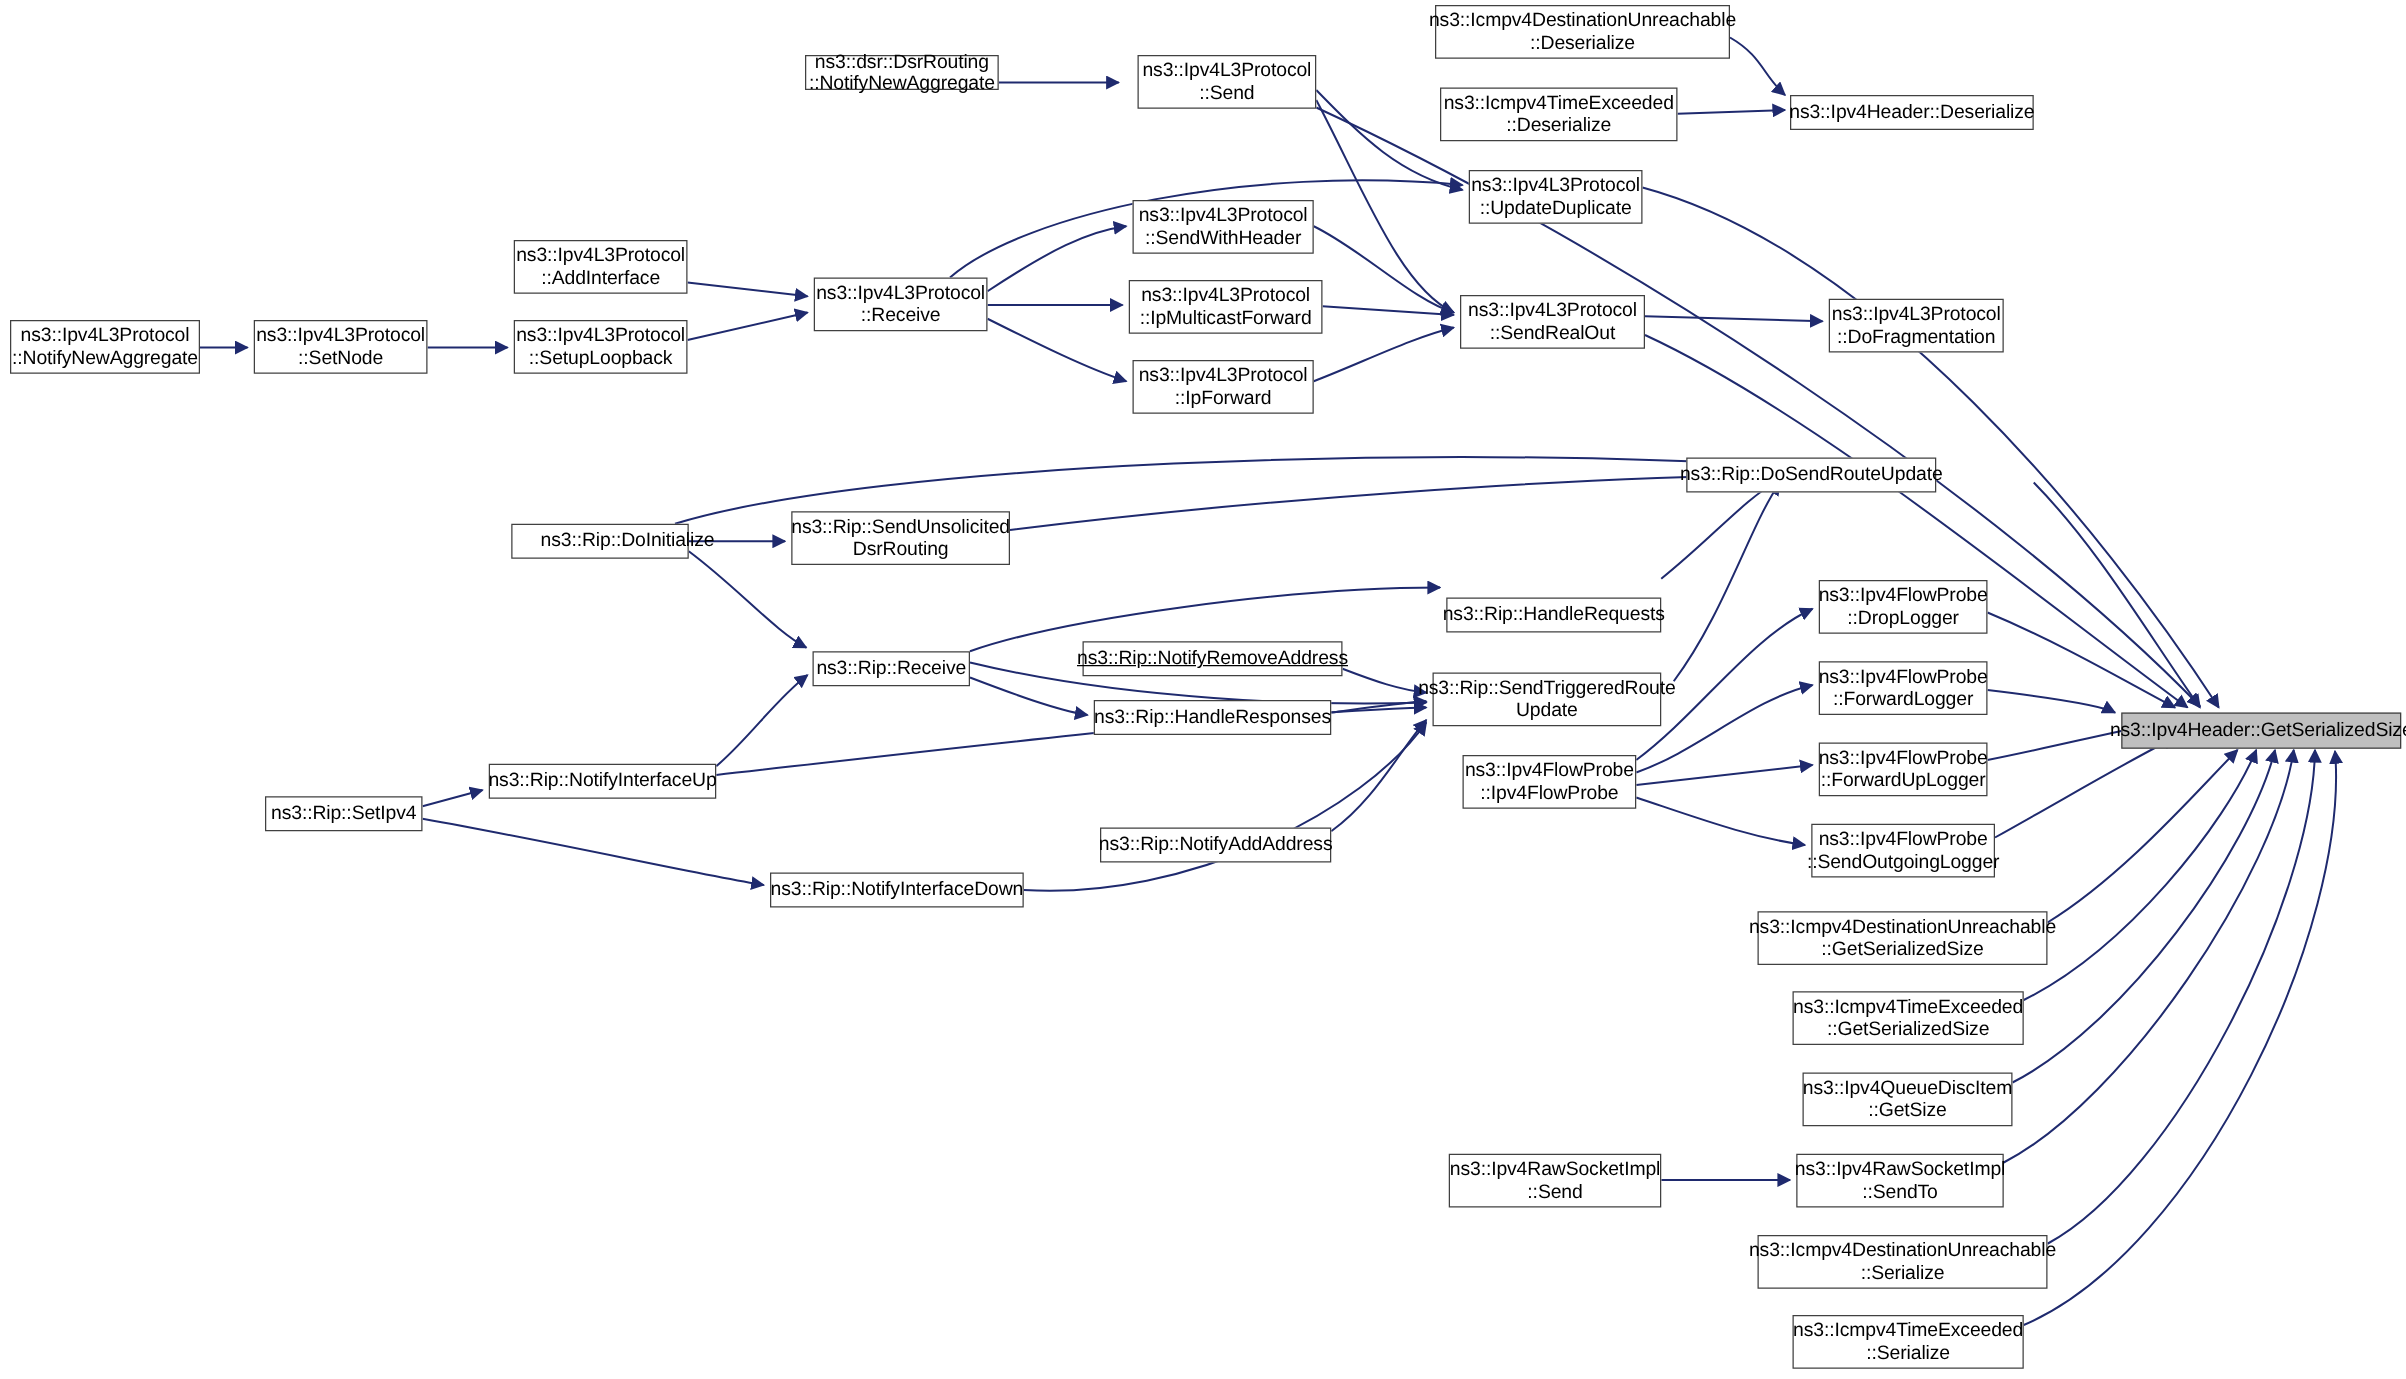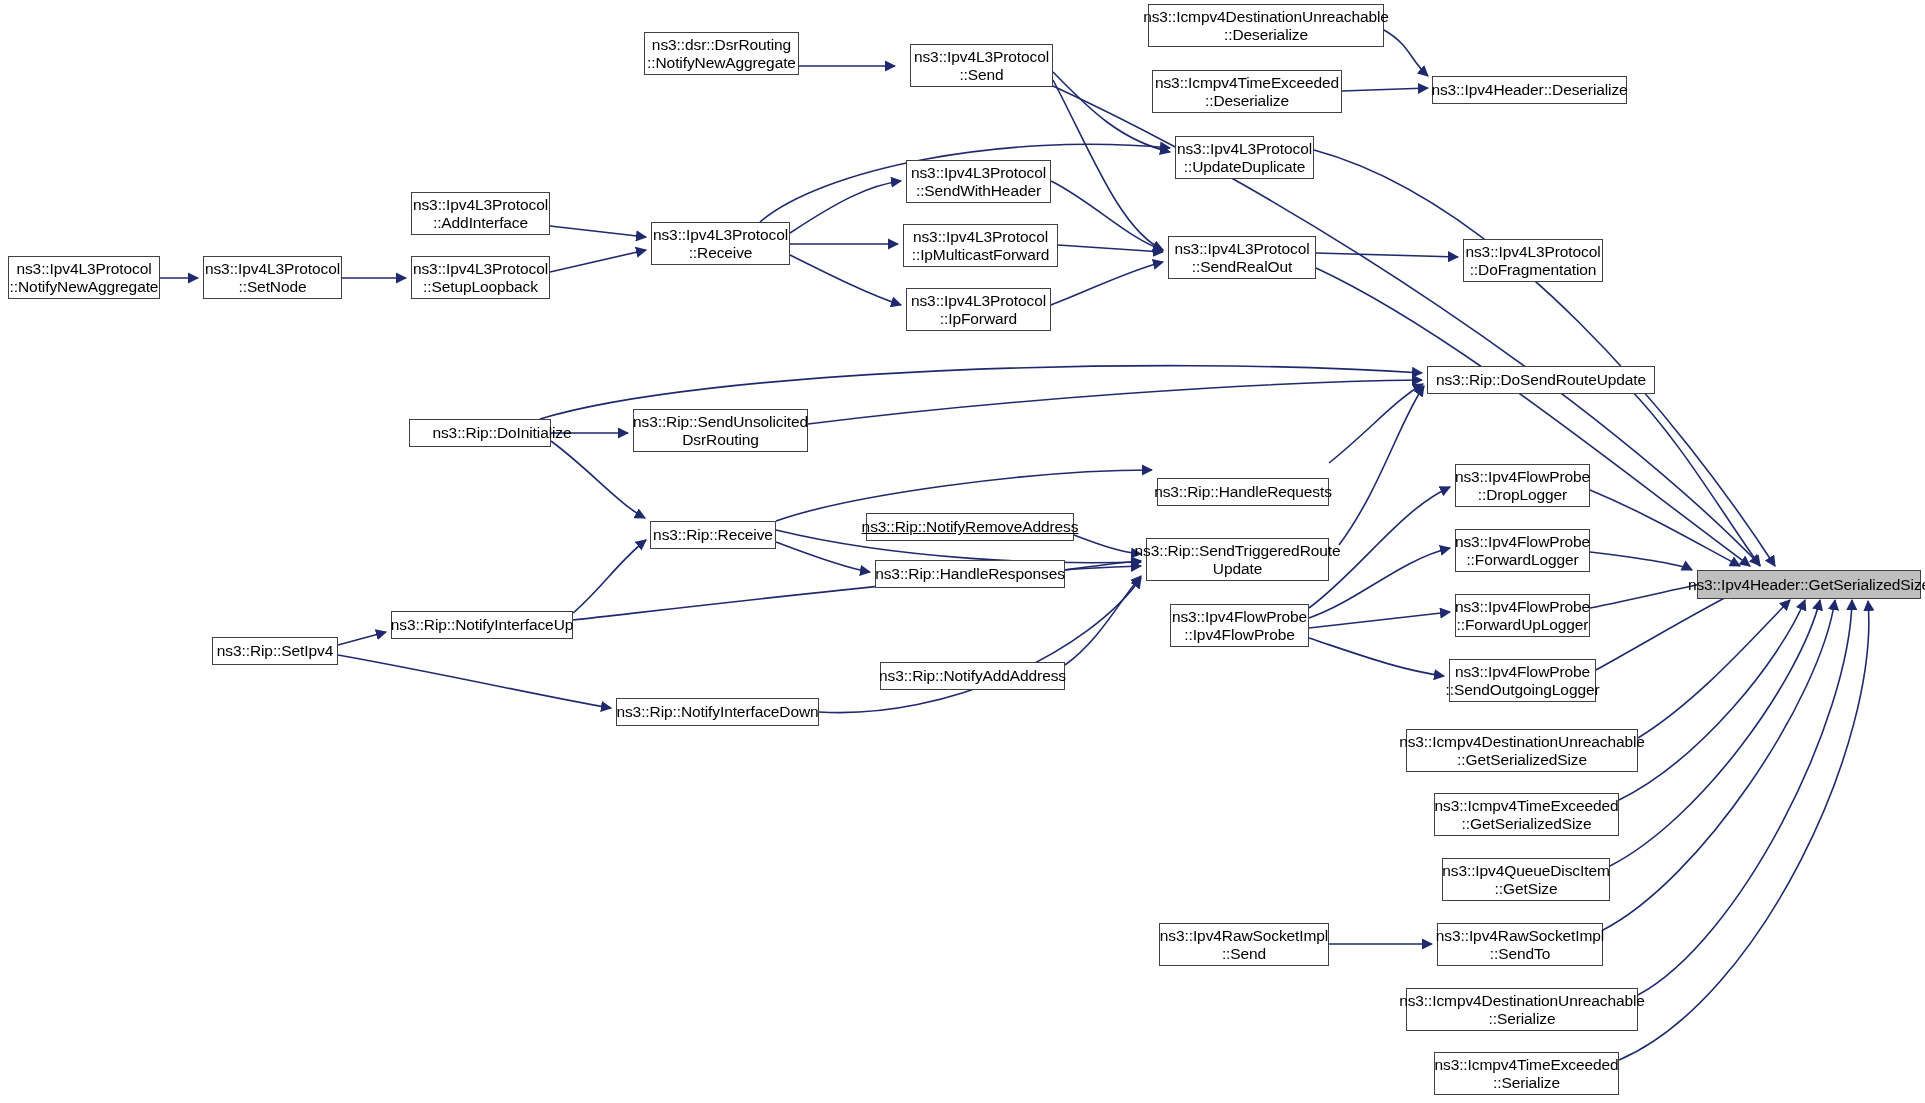--- a/index.html
+++ b/index.html
@@ -108,21 +108,21 @@
         <path d="M1603,930 C1700,880 1820,700 1835,600" fill="none" stroke="#1f2a6e" stroke-width="1.6" marker-end="url(#arrow)"></path>
         <path d="M1638,995 C1740,940 1850,720 1852,600" fill="none" stroke="#1f2a6e" stroke-width="1.6" marker-end="url(#arrow)"></path>
         <path d="M1619,1060 C1760,1000 1880,740 1868,601" fill="none" stroke="#1f2a6e" stroke-width="1.6" marker-end="url(#arrow)"></path>
       </g>
   </svg>
   <div id="node-layer">
       <div class="node" style="left: 1148px; top: 4px; width: 236px; height: 43px;">ns3::Icmpv4DestinationUnreachable
 ::Deserialize</div>
       <div class="node" style="left: 910px; top: 44px; width: 143px; height: 43px;">ns3::Ipv4L3Protocol
 ::Send</div>
-      <div class="node" style="left: 644px; top: 32px; width: 155px; height: 43px;">ns3::dsr::DsrRouting
+      <div class="node" style="left: 644px; top: 44px; width: 155px; height: 28px;">ns3::dsr::DsrRouting
 ::NotifyNewAggregate</div>
       <div class="node" style="left: 1152px; top: 70px; width: 190px; height: 43px;">ns3::Icmpv4TimeExceeded
 ::Deserialize</div>
       <div class="node" style="left: 1432px; top: 76px; width: 195px; height: 28px;">ns3::Ipv4Header::Deserialize</div>
       <div class="node" style="left: 1175px; top: 136px; width: 139px; height: 43px;">ns3::Ipv4L3Protocol
 ::UpdateDuplicate</div>
       <div class="node" style="left: 906px; top: 160px; width: 145px; height: 43px;">ns3::Ipv4L3Protocol
 ::SendWithHeader</div>
       <div class="node" style="left: 411px; top: 192px; width: 139px; height: 43px;">ns3::Ipv4L3Protocol
 ::AddInterface</div>
@@ -135,21 +135,21 @@
       <div class="node" style="left: 903px; top: 224px; width: 155px; height: 43px;">ns3::Ipv4L3Protocol
 ::IpMulticastForward</div>
       <div class="node" style="left: 8px; top: 256px; width: 152px; height: 43px;">ns3::Ipv4L3Protocol
 ::NotifyNewAggregate</div>
       <div class="node" style="left: 203px; top: 256px; width: 139px; height: 43px;">ns3::Ipv4L3Protocol
 ::SetNode</div>
       <div class="node" style="left: 411px; top: 256px; width: 139px; height: 43px;">ns3::Ipv4L3Protocol
 ::SetupLoopback</div>
       <div class="node" style="left: 906px; top: 288px; width: 145px; height: 43px;">ns3::Ipv4L3Protocol
 ::IpForward</div>
-      <div class="node" style="left: 1427px; top: 366px; width: 228px; height: 28px;">ns3::Rip::DoSendRouteUpdate</div>
+      <div class="node" style="left: 1349px; top: 366px; width: 200px; height: 28px;">ns3::Rip::DoSendRouteUpdate</div>
       <div class="node" style="left: 409px; top: 419px; width: 142px; height: 28px; padding-left: 44px;">ns3::Rip::DoInitialize</div>
       <div class="node" style="left: 633px; top: 409px; width: 175px; height: 43px;">ns3::Rip::SendUnsolicited
 DsrRouting</div>
       <div class="node" style="left: 1157px; top: 478px; width: 172px; height: 28px;">ns3::Rip::HandleRequests</div>
       <div class="node" style="left: 1455px; top: 464px; width: 135px; height: 43px;">ns3::Ipv4FlowProbe
 ::DropLogger</div>
       <div class="node" style="left: 866px; top: 513px; width: 208px; height: 28px; text-decoration: underline;">ns3::Rip::NotifyRemoveAddress</div>
       <div class="node" style="left: 650px; top: 521px; width: 126px; height: 28px;">ns3::Rip::Receive</div>
       <div class="node" style="left: 1455px; top: 529px; width: 135px; height: 43px;">ns3::Ipv4FlowProbe
 ::ForwardLogger</div>

